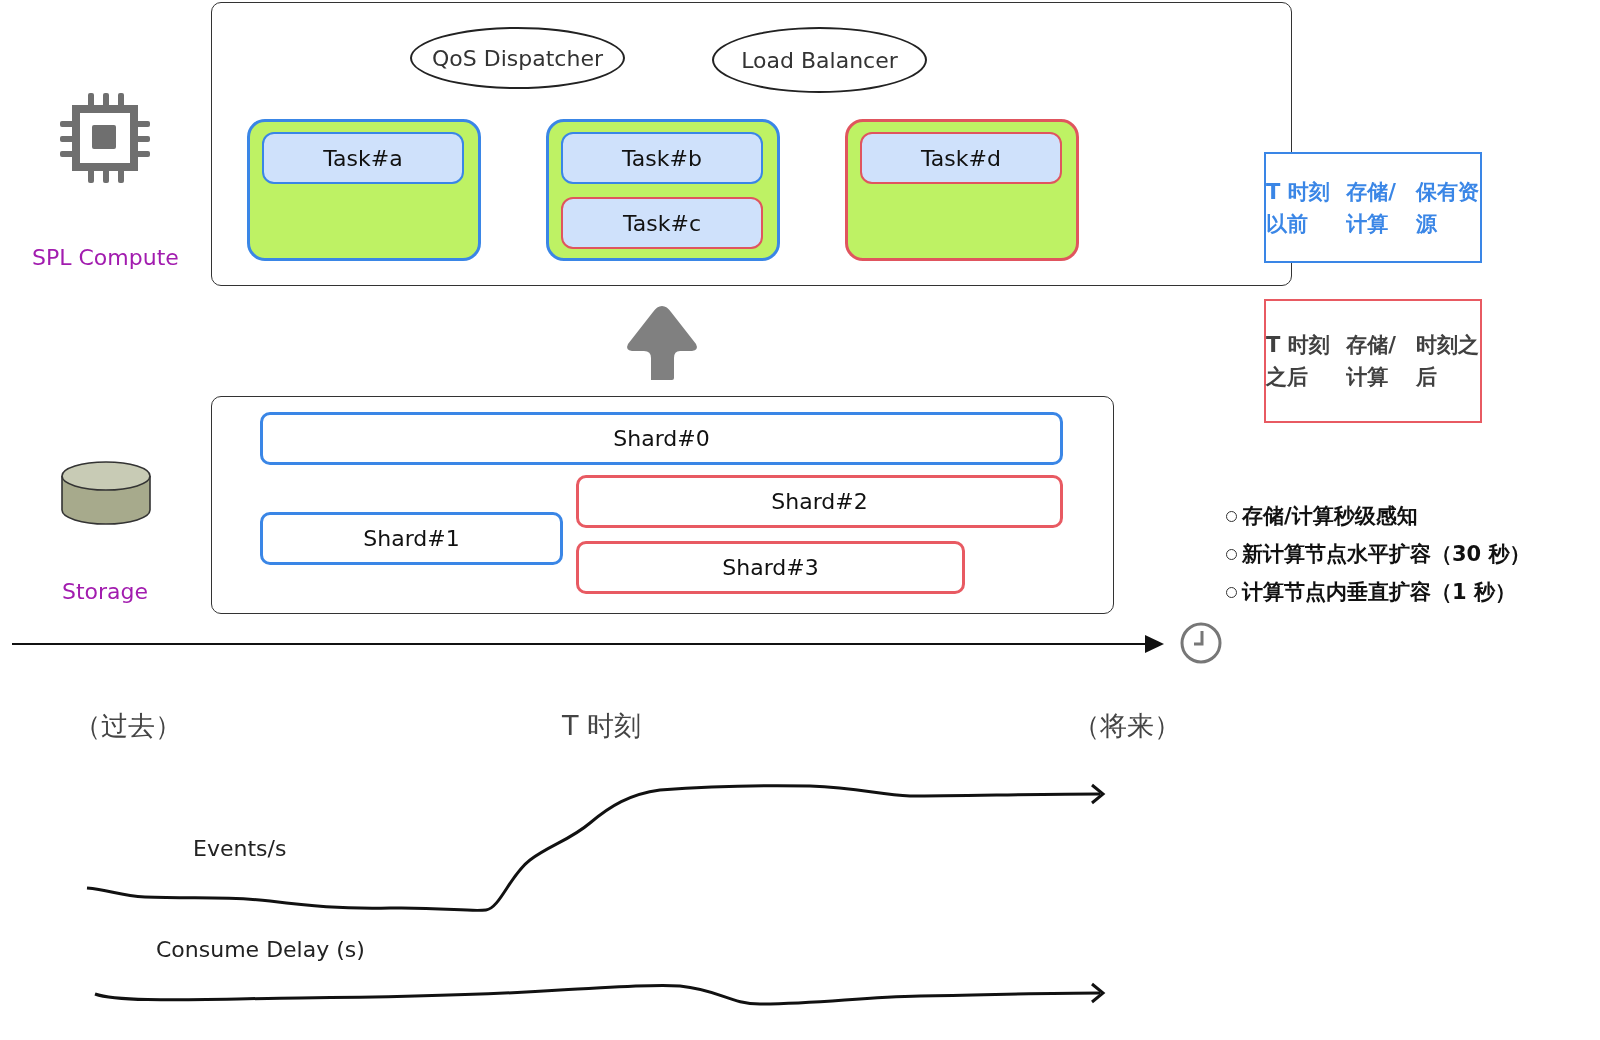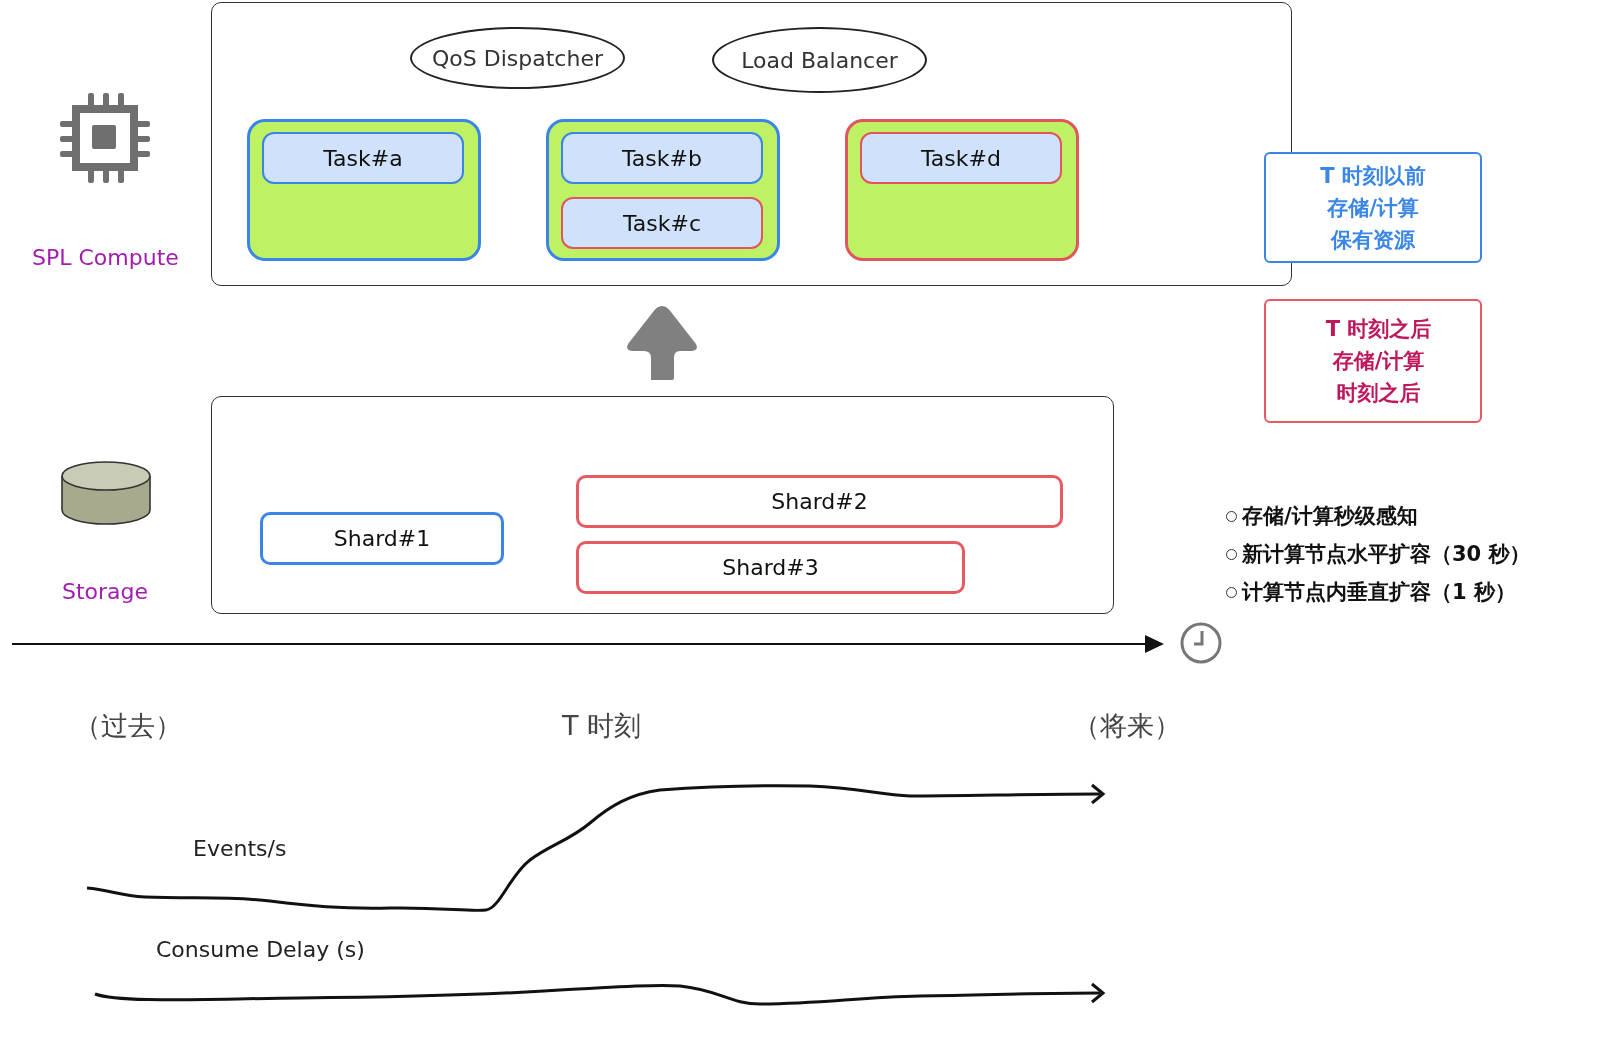--- a/index.html
+++ b/index.html
@@ -7,22 +7,22 @@
   .abs{position:absolute;}
   .panel{position:absolute;border:1.5px solid #333;border-radius:10px;background:#fff;box-sizing:border-box;}
   .ellipse{position:absolute;border:2.5px solid #222;border-radius:50%;display:flex;align-items:center;justify-content:center;font-size:22px;color:#333;box-sizing:border-box;}
   .node{position:absolute;box-sizing:border-box;border:3px solid #3a86e6;border-radius:18px;background:#bef264;}
   .node.red{border-color:#e0555e;}
   .task{position:absolute;box-sizing:border-box;border:2px solid #3a86e6;border-radius:12px;background:#cfe1fb;display:flex;align-items:center;justify-content:center;font-size:22px;color:#111;}
   .task.red{border-color:#e0555e;}
   .shard{position:absolute;box-sizing:border-box;border:3px solid #3a86e6;border-radius:10px;background:#fff;display:flex;align-items:center;justify-content:center;font-size:22px;color:#111;}
   .shard.red{border-color:#e85a62;}
   .label{position:absolute;font-size:22px;color:#a21caf;margin-top:21px;}
-  .legend{position:absolute;box-sizing:border-box;border:2px solid #3a86e6;border-radius:6px;background:#fff;display:flex;flex-direction:column;align-items:center;justify-content:center;font-size:21px;font-weight:bold;line-height:32px;color:#3a86e6;}
-  .legend.red{border-color:#e85a62;color:#be185d;padding-left:11px;}
+  .legend{position:absolute;box-sizing:border-box;border:2px solid #3a86e6;border-radius:0;background:#fff;display:flex;flex-direction:row;align-items:center;justify-content:center;font-size:21px;font-weight:bold;line-height:32px;color:#3a86e6;}
+  .legend.red{border-color:#e85a62;color:#404040;}
   .bullets{position:absolute;font-size:21px;font-weight:bold;line-height:38px;color:#111;}
   .bullets .b{display:flex;align-items:center;text-align:center;}
   .bullets .dot{display:inline-block;width:9px;height:9px;border:1.5px solid #333;border-radius:50%;margin-right:5px;}
   .tlabel{position:absolute;font-size:27px;color:#444;margin-top:24px;}
   .clabel{position:absolute;font-size:22px;color:#222;}
 </style>
 </head>
 <body>
 
 <svg class="abs" style="left:60px;top:93px" width="92" height="92" viewBox="0 0 92 92">
@@ -65,21 +65,22 @@
   <div class="node red" style="left:633px;top:116px;width:234px;height:142px">
     <div class="task red" style="left:12px;top:10px;width:202px;height:52px">Task#d</div>
   </div>
 </div>
 
 <svg class="abs" style="left:624px;top:302px" width="76" height="80" viewBox="0 0 76 80">
   <path d="M38 4 Q43 4 47 10 L72 42 Q75 48 68 49 L56 49 Q50 49 50 56 L50 76 Q50 78 48 78 L27 78 L27 56 Q27 49 20 49 L8 49 Q1 48 4 42 L29 10 Q33 4 38 4 Z" fill="#808080"></path>
 </svg>
 
 <div class="panel" style="left:211px;top:396px;width:903px;height:218px">
-  <div class="shard" style="left:48px;top:115px;width:244px;height:53px">Shard#1</div>
+  <div class="shard" style="left:48px;top:15px;width:803px;height:53px">Shard#0</div>
+  <div class="shard" style="left:48px;top:115px;width:303px;height:53px">Shard#1</div>
   <div class="shard red" style="left:364px;top:78px;width:487px;height:53px">Shard#2</div>
   <div class="shard red" style="left:364px;top:144px;width:389px;height:53px">Shard#3</div>
 </div>
 
 <div class="legend" style="left:1264px;top:152px;width:218px;height:111px">
   <div>T 时刻以前</div>
   <div>存储/计算</div>
   <div>保有资源</div>
 </div>
 <div class="legend red" style="left:1264px;top:299px;width:218px;height:124px">

